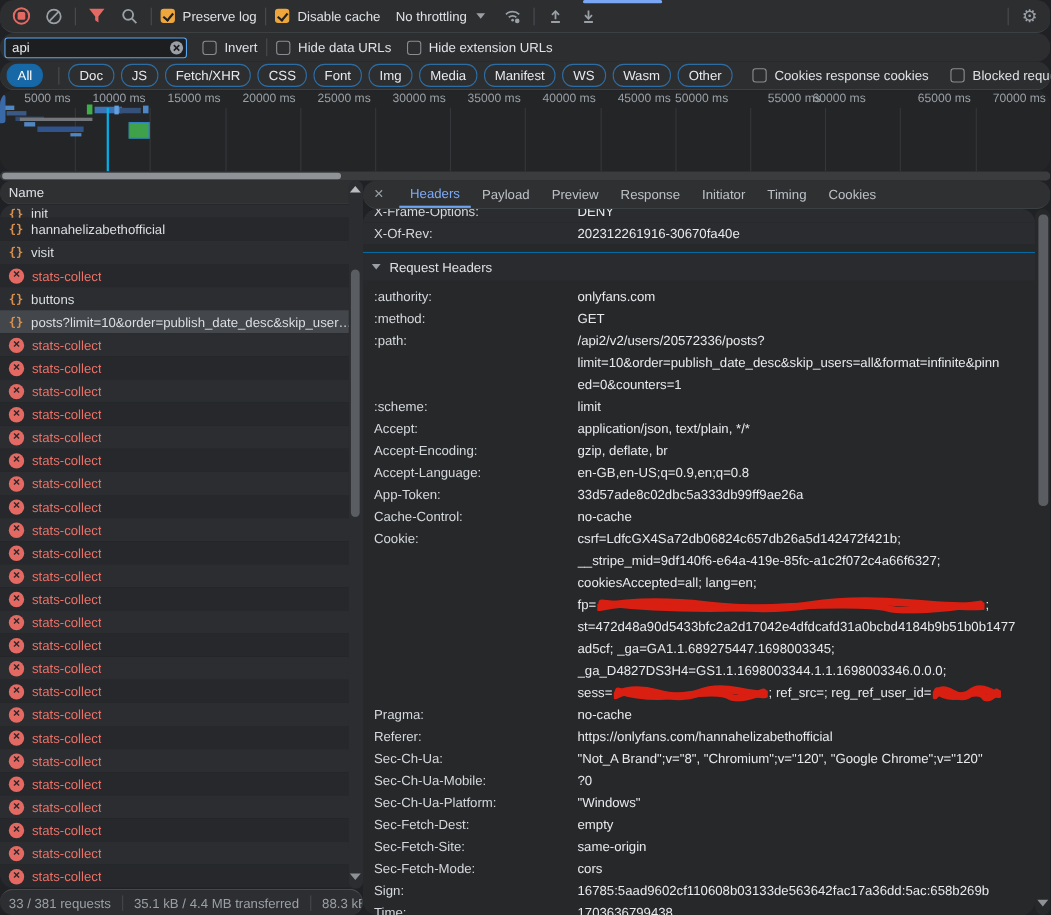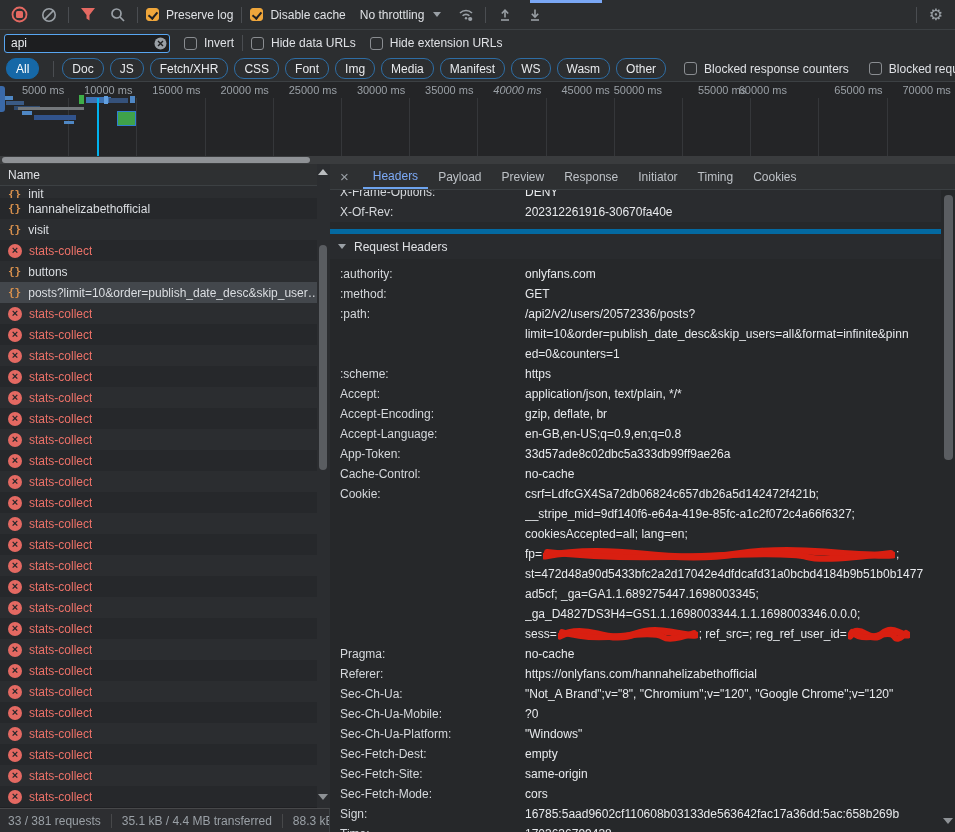--- a/index.html
+++ b/index.html
@@ -1,19 +1,19 @@
 <!DOCTYPE html>
 <html><head>
 <meta charset="utf-8">
 <style>
   html,body{margin:0;padding:0;background:#202124;}
   #app{position:relative;width:955px;height:832px;background:#202124;overflow:hidden;
        font-family:"Liberation Sans",sans-serif;font-size:12px;color:#e8eaed;
        -webkit-font-smoothing:antialiased;}
-  .abs{position:absolute;}
+  .abs{position:absolute;border-radius:13px;}
   
   #toolbar{left:0;top:0;width:955px;height:30px;background:#2c2e30;border-bottom:1px solid #3c4043;
            display:flex;align-items:center;padding:0 8px;box-sizing:border-box;}
   #topstrip{left:530px;top:0;width:72px;height:3px;background:#7aa7f5;z-index:5;}
   .tbicon{display:inline-flex;align-items:center;justify-content:center;width:22px;height:22px;flex:0 0 auto;}
   .sep{width:1px;height:16px;background:#4a4d51;margin:0 8px;flex:0 0 auto;}
   .gap8{width:8px;flex:0 0 auto;} .gap14{width:14px;flex:0 0 auto;}
   .cb{display:inline-flex;align-items:center;gap:7px;flex:0 0 auto;cursor:default;}
   .cb .box{width:13px;height:13px;border:1.5px solid #8a8d91;border-radius:3px;box-sizing:border-box;flex:0 0 auto;}
   .cb.checked .box{background:#efa63b;border-color:#efa63b;position:relative;}
@@ -68,21 +68,21 @@
   
   #tabsbar{left:330px;top:164px;width:625px;height:26px;background:#2e3032;border-bottom:1px solid #3c4043;
            display:flex;align-items:center;padding-left:10px;box-sizing:border-box;}
   #tab-close{color:#9aa0a6;font-size:15px;margin-right:14px;cursor:default;}
   .tab{padding:0 10px;height:25px;display:inline-flex;align-items:center;color:#bdc1c6;cursor:default;box-sizing:border-box;}
   .tab.active{color:#7dabf8;border-bottom:2px solid #6ea4ef;}
   #detail{left:330px;top:190px;width:611px;height:642px;background:#26282a;overflow:hidden;}
   .cliprow{height:12px;overflow:hidden;}
   .cliprow .inner{transform:translateY(-8px);}
   .drow{display:flex;min-height:20px;line-height:20px;background:#2a2c2f;}
-  #section-head{height:25px;margin-top:7px;border-top:5px solid #0369a1;display:flex;align-items:center;
+  #section-head{height:25px;margin-top:7px;border-top:1px solid #0369a1;display:flex;align-items:center;
                 gap:8px;padding-left:8px;background:#292b2e;color:#dfe1e5;}
   #section-head .tri{width:0;height:0;border-left:4px solid transparent;border-right:4px solid transparent;
                      border-top:5px solid #9aa0a6;}
   #req-rows{padding-top:5px;}
   .hrow{display:flex;background:#26282a;}
   .hkey{width:195px;flex-shrink:0;padding-left:10px;line-height:20px;color:#d5d8dc;box-sizing:border-box;white-space:nowrap;}
   .hval{flex:1;color:#e8eaed;}
   .dline{line-height:20px;white-space:nowrap;overflow:hidden;}
   .scrib{display:inline-block;vertical-align:middle;margin:0 1px;position:relative;top:-1px;height:16px;}
   #right-scroll{left:941px;top:190px;width:14px;height:642px;background:#26282a;}
@@ -205,21 +205,21 @@
         <span class="pill">Img</span>
         <span class="pill">Media</span>
         <span class="pill">Manifest</span>
         <span class="pill">WS</span>
         <span class="pill">Wasm</span>
         <span class="pill">Other</span>
       </span>
     <span id="pill-checks" style="display:inline-flex;align-items:center;gap:20px;margin-left:12px;">
         <span class="cb">
           <span class="box"></span>
-          <span class="lbl">Blocked response counters</span>
+          <span class="lbl">Cookies response cookies</span>
         </span>
         <span class="cb">
           <span class="box"></span>
           <span class="lbl">Blocked requests</span>
         </span>
       </span>
   </div>
 
   <div id="overview" class="abs">
       <span class="gridline" style="left: 68.2px;"></span>
@@ -230,21 +230,21 @@
       <span class="tick-label" style="left: 200.6px;">15000 ms</span>
       <span class="gridline" style="left: 272.8px;"></span>
       <span class="tick-label" style="left: 268.8px;">20000 ms</span>
       <span class="gridline" style="left: 341px;"></span>
       <span class="tick-label" style="left: 337px;">25000 ms</span>
       <span class="gridline" style="left: 409.2px;"></span>
       <span class="tick-label" style="left: 405.2px;">30000 ms</span>
       <span class="gridline" style="left: 477.4px;"></span>
       <span class="tick-label" style="left: 473.4px;">35000 ms</span>
       <span class="gridline" style="left: 545.6px;"></span>
-      <span class="tick-label" style="left: 541.6px; font-style: italic;">40000 ms</span>
+      <span class="tick-label" style="left: 541.6px;">40000 ms</span>
       <span class="gridline" style="left: 613.8px;"></span>
       <span class="tick-label" style="left: 609.8px;">45000 ms</span>
       <span class="gridline" style="left: 682px;"></span>
       <span class="tick-label" style="left: 662px;">50000 ms</span>
       <span class="gridline" style="left: 750.2px;"></span>
       <span class="tick-label" style="left: 746.2px;">55000 ms</span>
       <span class="gridline" style="left: 818.4px;"></span>
       <span class="tick-label" style="left: 787px;">60000 ms</span>
       <span class="gridline" style="left: 886.6px;"></span>
       <span class="tick-label" style="left: 882.6px;">65000 ms</span>
@@ -452,21 +452,21 @@
           <span class="hkey">:path:</span>
           <span class="hval">
             <div class="dline"><span>/api2/v2/users/20572336/posts?</span></div>
             <div class="dline"><span>limit=10&amp;order=publish_date_desc&amp;skip_users=all&amp;format=infinite&amp;pinn</span></div>
             <div class="dline"><span>ed=0&amp;counters=1</span></div>
           </span>
         </div>
         <div class="hrow">
           <span class="hkey">:scheme:</span>
           <span class="hval">
-            <div class="dline"><span>https</span></div>
+            <div class="dline"><span>limit</span></div>
           </span>
         </div>
         <div class="hrow">
           <span class="hkey">Accept:</span>
           <span class="hval">
             <div class="dline"><span>application/json, text/plain, */*</span></div>
           </span>
         </div>
         <div class="hrow">
           <span class="hkey">Accept-Encoding:</span>

